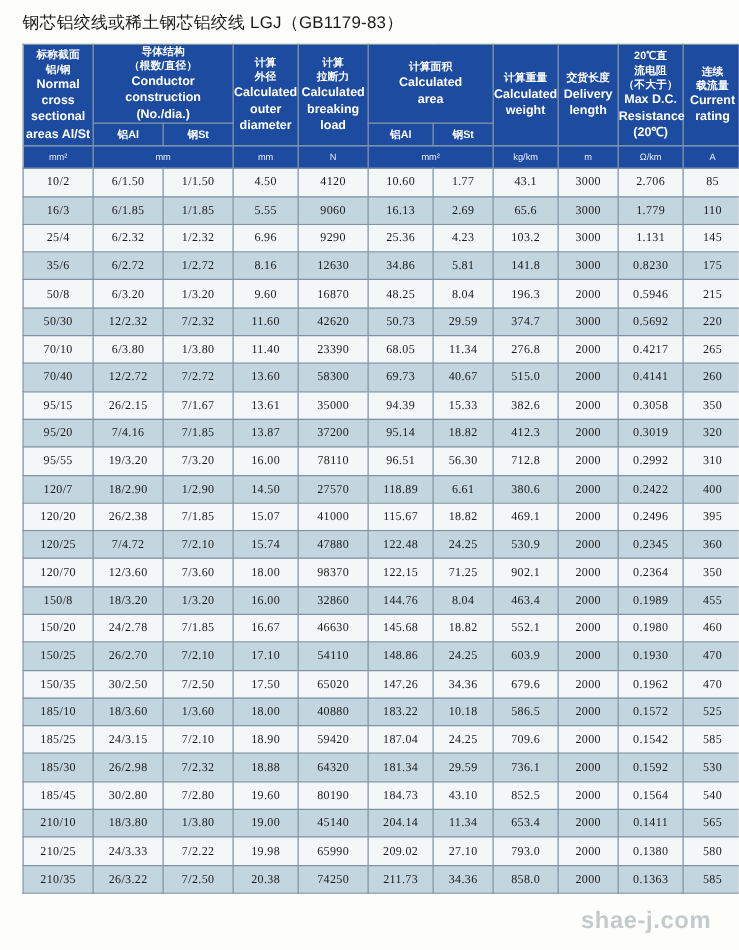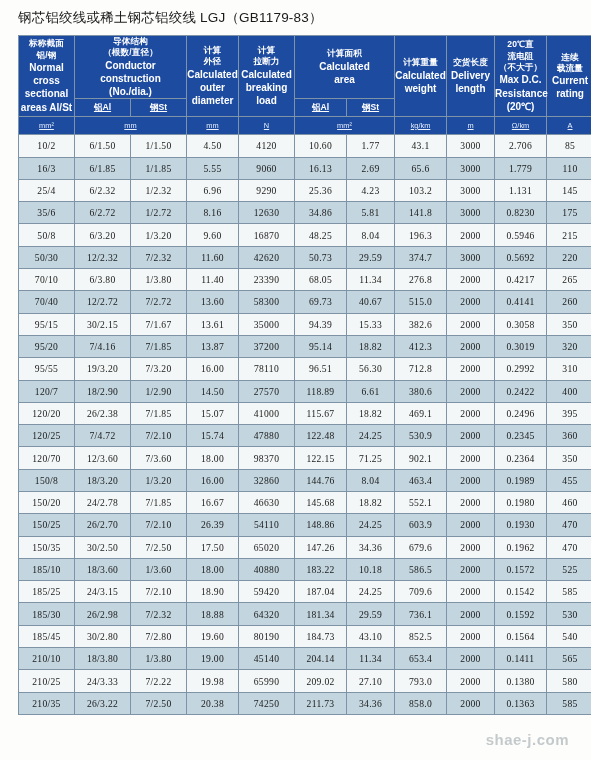--- a/index.html
+++ b/index.html
@@ -67,43 +67,41 @@
   thead th .en {
     display: block;
     font-size: 10px;
   }
   thead th.unit {
     font-weight: normal;
     font-size: 7.4px;
     height: 15px;
     padding: 1px;
     color: #e8eefa;
-    text-decoration: underline;
   }
   thead th.sub {
     font-size: 8.6px;
     height: 15px;
     padding: 1px;
-    text-decoration: underline;
   }
   tbody td {
     font-family: "Liberation Serif", serif;
     font-size: 9.6px;
     color: #1a1a1a;
     height: 21.3px;
     letter-spacing: 0.3px;
   }
   tbody tr.band-a td { background: #f4f7f7; }
   tbody tr.band-b td { background: #c3d5de; }
   .watermark {
     position: absolute;
     right: 22px;
     bottom: 12px;
     font-family: "Liberation Sans", sans-serif;
-    font-size: 15px;
+    font-size: 19px;
     font-weight: bold;
     color: rgba(150,160,165,0.55);
     letter-spacing: 0.5px;
     pointer-events: none;
     user-select: none;
   }
 </style>
 </head>
 <body>
 
@@ -303,21 +301,21 @@
           <td>58300</td>
           <td>69.73</td>
           <td>40.67</td>
           <td>515.0</td>
           <td>2000</td>
           <td>0.4141</td>
           <td>260</td>
         </tr>
         <tr class="band-a">
           <td>95/15</td>
-          <td>30/2.15</td>
+          <td>26/2.15</td>
           <td>7/1.67</td>
           <td>13.61</td>
           <td>35000</td>
           <td>94.39</td>
           <td>15.33</td>
           <td>382.6</td>
           <td>2000</td>
           <td>0.3058</td>
           <td>350</td>
         </tr>
@@ -422,21 +420,21 @@
           <td>18.82</td>
           <td>552.1</td>
           <td>2000</td>
           <td>0.1980</td>
           <td>460</td>
         </tr>
         <tr class="band-b">
           <td>150/25</td>
           <td>26/2.70</td>
           <td>7/2.10</td>
-          <td>26.39</td>
+          <td>17.10</td>
           <td>54110</td>
           <td>148.86</td>
           <td>24.25</td>
           <td>603.9</td>
           <td>2000</td>
           <td>0.1930</td>
           <td>470</td>
         </tr>
         <tr class="band-a">
           <td>150/35</td>

